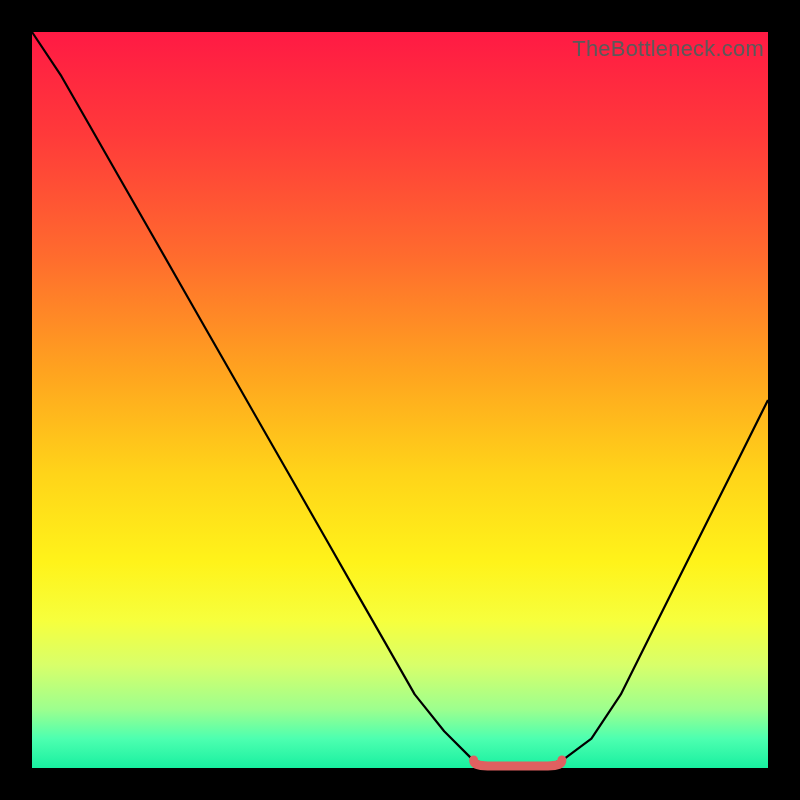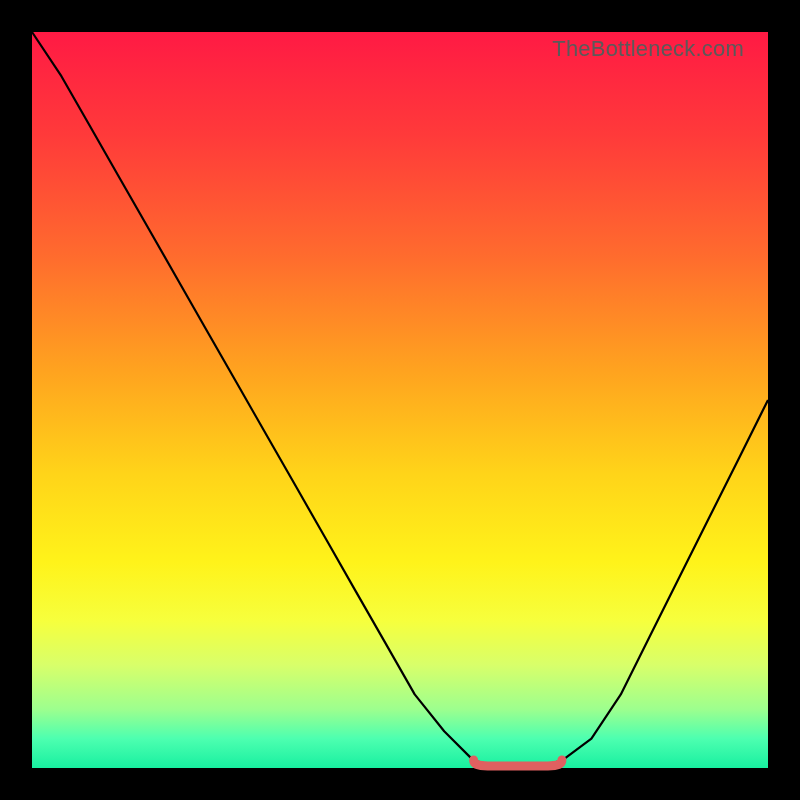--- a/index.html
+++ b/index.html
@@ -34,21 +34,21 @@
       #f6ff3d 80%,
       #d8ff6a 86%,
       #9dff8e 92%,
       #4dffb0 96%,
       #18f0a0 100%
     );
   }
   .watermark {
     position: absolute;
     top: 4px;
-    right: 24px;
+    right: 4px;
     color: #5a5a5a;
     font-size: 22px;
     font-weight: 500;
     letter-spacing: 0.2px;
     user-select: none;
   }
   svg.overlay {
     position: absolute;
     left: 0;
     top: 0;

